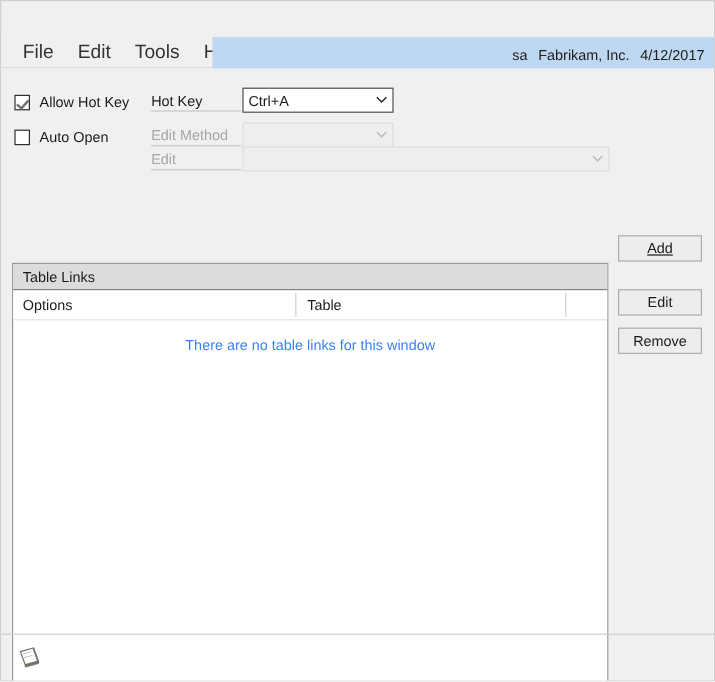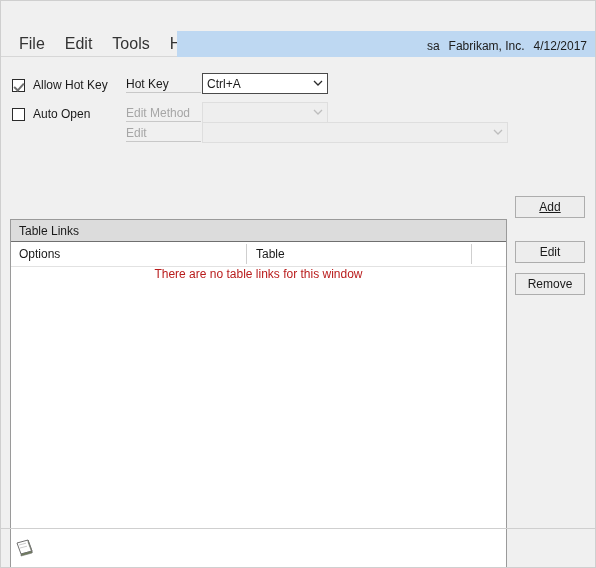--- a/index.html
+++ b/index.html
@@ -228,24 +228,24 @@
     color: #1a1a1a;
   }
   .col-sep {
     position: absolute;
     top: 2px;
     width: 1px;
     height: 20px;
     background: #cfcfcf;
   }
   .empty-msg {
-    margin-top: 0;
+    margin-top: 14px;
     text-align: center;
     font-size: 12px;
-    color: #b91c1c;
+    color: #3b82f6;
   }
 
   
   .btn {
     position: absolute;
     box-sizing: border-box;
     background: #ededed;
     border: 1px solid #adadad;
     font-size: 12px;
     color: #1a1a1a;

